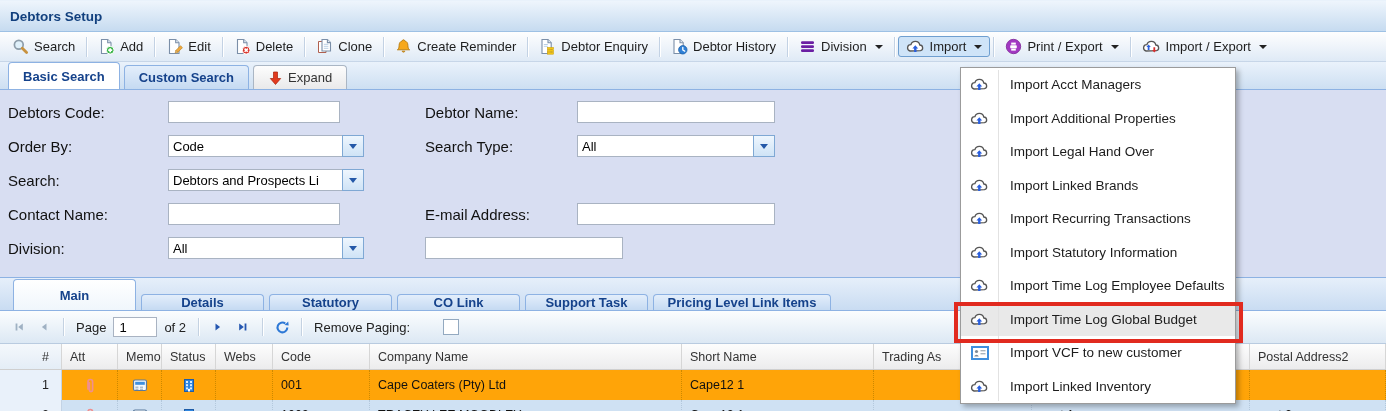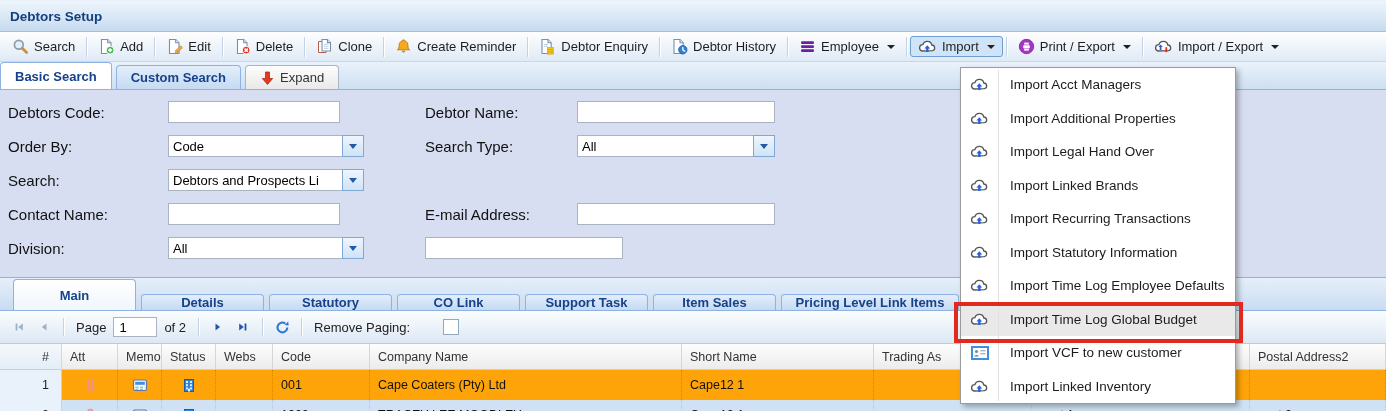--- a/index.html
+++ b/index.html
@@ -19,21 +19,21 @@
   .tbtn{display:flex;align-items:center;gap:5px;padding:2px 7px;border:1px solid transparent;border-radius:3px;}
   .tbtn .tlbl{font-size:13px;color:#1e1e1e;white-space:nowrap;}
   .tbtn.pressed{background:#cfe4f8;border:1px solid #6f9fd0;}
   .tsep{width:1px;height:20px;background:#c3d2e4;margin:0 3px;box-shadow:1px 0 0 #fff;}
   .caret{width:0;height:0;border-left:4px solid transparent;border-right:4px solid transparent;
     border-top:4px solid #222;margin-left:3px;}
 
   
   .tabstrip{display:flex;align-items:flex-end;background:linear-gradient(#eaf2fb,#cddff2);
     border-bottom:1px solid #8db2e3;box-sizing:border-box;}
-  .tabstrip.upper{height:28px;}
+  .tabstrip.upper{height:28px;padding-left:8px;}
   .tab{display:flex;align-items:center;justify-content:center;gap:5px;height:24px;padding:0 14px;
     border:1px solid #8db2e3;border-bottom:none;border-radius:4px 4px 0 0;
     background:linear-gradient(#e3eefb,#c5daf2);font-size:13px;font-weight:bold;color:#15428b;
     margin-right:4px;white-space:nowrap;box-sizing:border-box;}
   .tab.active{background:#fff;height:27px;}
   .tab.plain{background:linear-gradient(#fdfdfd,#e9e9ea);color:#333;font-weight:normal;border-color:#aab6c4;}
   .tabstrip.lower{height:33px;padding-left:13px;background:linear-gradient(#e6effa,#c9dcf2);}
   .lower .tab{height:16px;width:123px;padding:0;margin-right:5px;}
   .lower .tab.active{height:31px;background:linear-gradient(#fff,#f0f6fc);}
   .lower .tab.wide{width:178px;}
@@ -195,21 +195,21 @@
         </svg>
       <span class="tlbl">Debtor History</span>
     </div>
     <div class="tsep"></div>
     <div class="tbtn">
       <svg class="i17" viewBox="0 0 17 17">
           <rect x="2" y="3.2" width="13" height="2.7" rx="1.2" fill="#6b1fa3"></rect>
           <rect x="2" y="7.2" width="13" height="2.7" rx="1.2" fill="#6b1fa3"></rect>
           <rect x="2" y="11.2" width="13" height="2.7" rx="1.2" fill="#6b1fa3"></rect>
         </svg>
-      <span class="tlbl">Employee</span>
+      <span class="tlbl">Division</span>
       <span class="caret"></span>
     </div>
     <div class="tsep"></div>
     <div class="tbtn pressed">
       <svg width="19" height="15" viewBox="0 0 19 15">
           <path d="M4,12 a3.2,3.2 0 0,1 .9,-6.3 a4.6,4.6 0 0,1 8.9,.3 a2.9,2.9 0 0,1 .7,5.7 z" fill="#fff" stroke="#555" stroke-width="1.3" stroke-linejoin="round"></path>
           <path d="M9.3,6.2 l2.9,3.3 h-1.7 v3.6 h-2.4 V9.5 H6.4 z" fill="#2a5fdd"></path>
         </svg>
       <span class="tlbl">Import</span>
       <span class="caret"></span>
@@ -315,23 +315,20 @@
         <span>Details</span>
       </div>
     <div class="tab">
         <span>Statutory</span>
       </div>
     <div class="tab">
         <span>CO Link</span>
       </div>
     <div class="tab">
         <span>Support Task</span>
-      </div>
-    <div class="tab">
-        <span>Item Sales</span>
       </div>
     <div class="tab wide">
         <span>Pricing Level Link Items</span>
       </div>
   </div>
 
   <div class="pagingbar">
     <span class="pgbtn">
         <svg width="12" height="12" viewBox="0 0 12 12">
           <rect x="2.6" y="2.5" width="1.8" height="7" fill="#9fb1c3"></rect>

